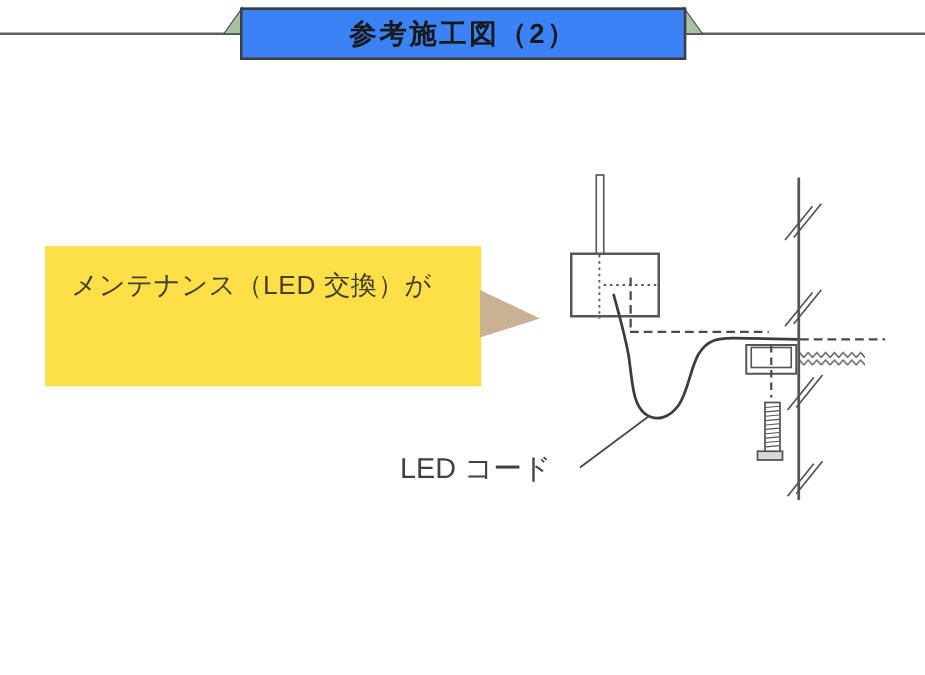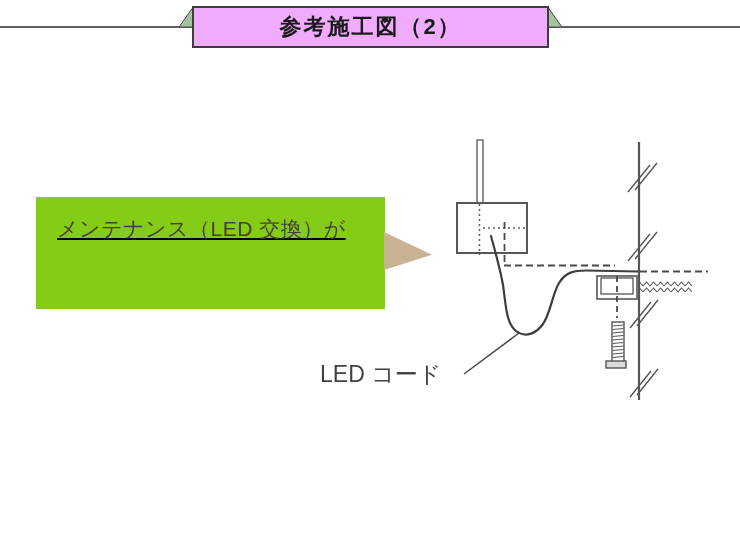--- a/index.html
+++ b/index.html
@@ -4,32 +4,31 @@
 <style>
   html,body{margin:0;padding:0;}
   body{
     width:740px;height:540px;background:#ffffff;position:relative;overflow:hidden;
     font-family:"Liberation Sans","DejaVu Sans",sans-serif;
   }
   
   .rule{position:absolute;left:0;top:26px;width:740px;height:2px;background:#606060;}
   .title-box{
     position:absolute;left:192px;top:6px;width:353px;height:38px;
-    background:#f0abfc;border:2px solid #3d3d3d;
+    background:#3b82f6;border:2px solid #3d3d3d;
     display:flex;align-items:center;justify-content:center;
     font-size:22px;font-weight:bold;color:#1a1a1a;letter-spacing:2px;
   }
   .tri{position:absolute;top:5px;width:17px;height:23px;}
   .tri-left{left:178px;}
   .tri-right{left:546px;}
   
   .bubble{
     position:absolute;left:36px;top:197px;width:349px;height:112px;
-    background:#84cc16;
-    text-decoration:underline;
+    background:#fde047;
   }
   .bubble-tail{
     position:absolute;left:384px;top:232px;width:48px;height:38px;
     background:#c9b294;clip-path:polygon(0 0,100% 60%,0 100%);
   }
   .bubble-text{
     padding:13px 0 0 21px;font-size:21px;line-height:38px;
     color:#463e33;letter-spacing:0.5px;white-space:nowrap;
   }
   

